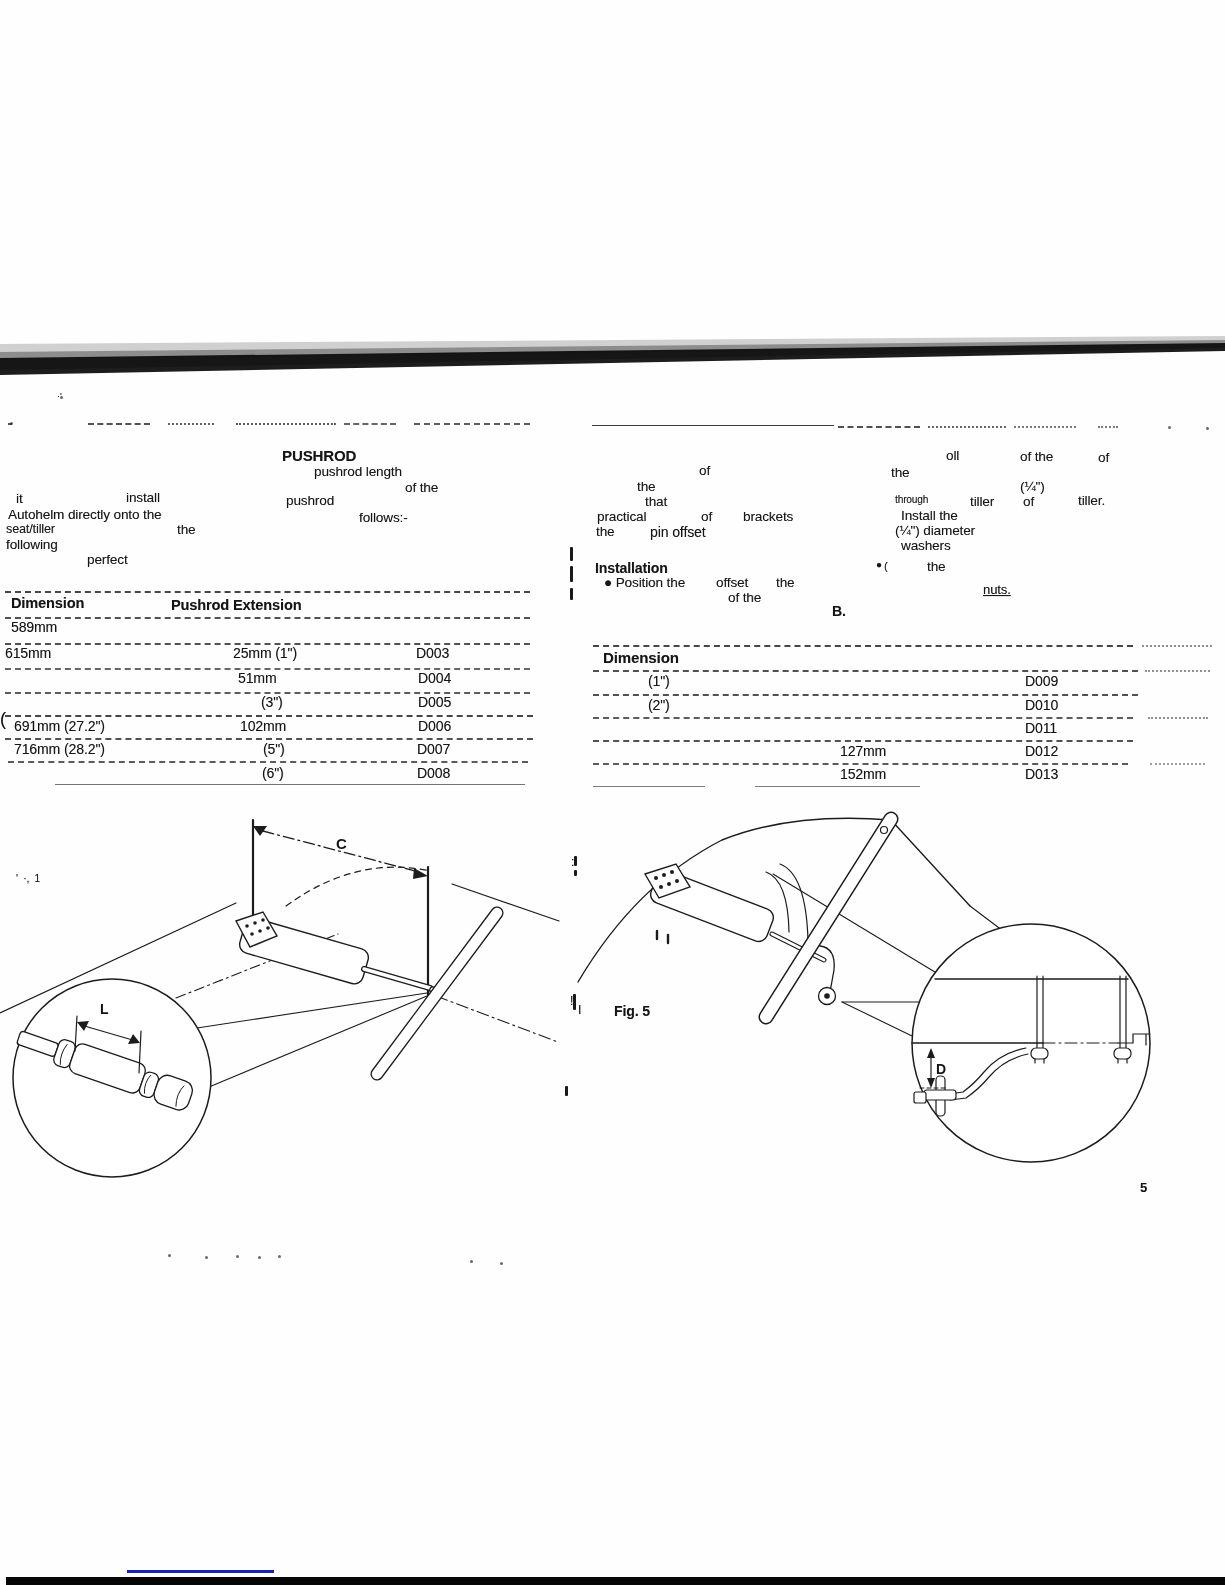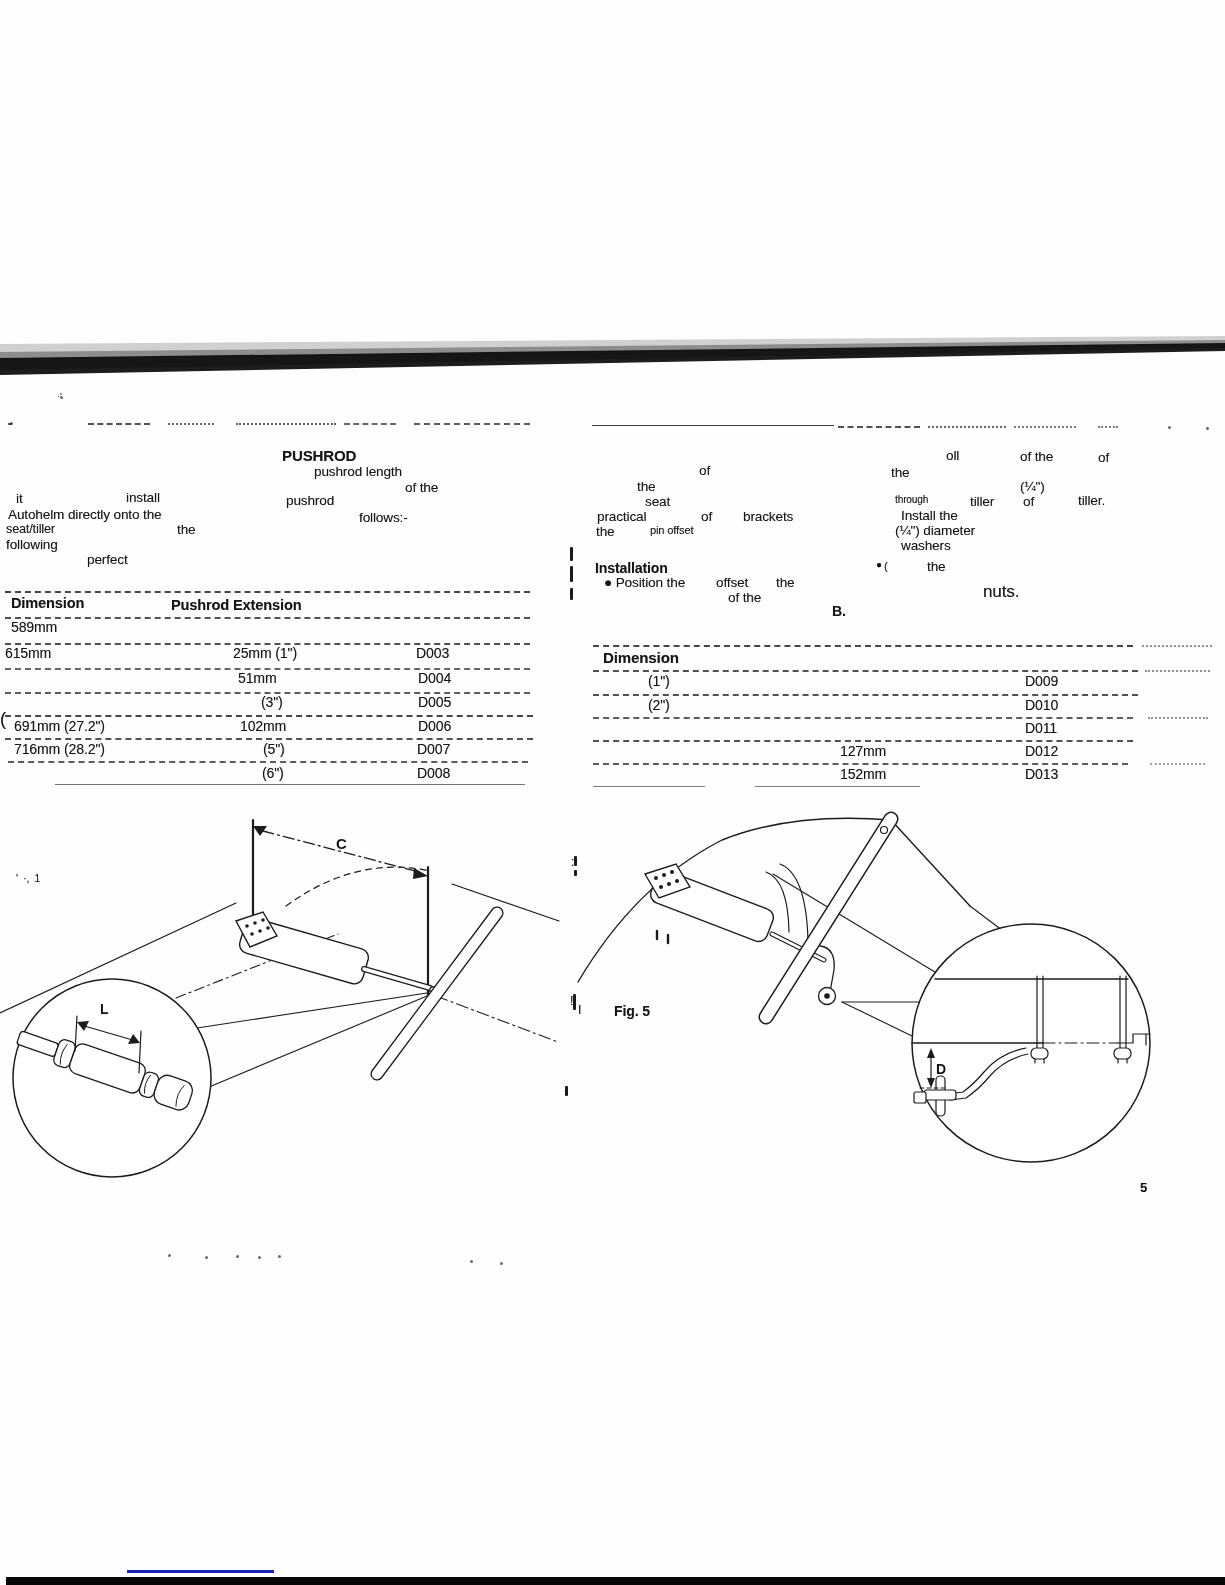--- a/index.html
+++ b/index.html
@@ -39,40 +39,40 @@
       <span class="fr" style="left: 177px; top: 523px; font-size: 13.5px;">the</span>
       <span class="fr" style="left: 6px; top: 538px; font-size: 13.5px;">following</span>
       <span class="fr" style="left: 87px; top: 553px; font-size: 13.5px;">perfect</span>
       <span class="fr" style="left: 930px; top: 449px; font-size: 13.5px; margin-left: 16px;">oll</span>
       <span class="fr" style="left: 1020px; top: 450px; font-size: 13.5px;">of the</span>
       <span class="fr" style="left: 1098px; top: 451px; font-size: 13.5px;">of</span>
       <span class="fr" style="left: 699px; top: 464px; font-size: 13.5px;">of</span>
       <span class="fr" style="left: 891px; top: 466px; font-size: 13.5px;">the</span>
       <span class="fr" style="left: 637px; top: 480px; font-size: 13.5px;">the</span>
       <span class="fr" style="left: 1020px; top: 480px; font-size: 13.5px;">(¼")</span>
-      <span class="fr" style="left: 645px; top: 495px; font-size: 13.5px;">seat</span>
+      <span class="fr" style="left: 645px; top: 495px; font-size: 13.5px;">that</span>
       <span class="fr" style="left: 895px; top: 495px; font-size: 10px;">through</span>
       <span class="fr" style="left: 970px; top: 495px; font-size: 13.5px;">tiller</span>
       <span class="fr" style="left: 1023px; top: 495px; font-size: 13.5px;">of</span>
       <span class="fr" style="left: 1078px; top: 494px; font-size: 13.5px;">tiller.</span>
       <span class="fr" style="left: 597px; top: 510px; font-size: 13.5px;">practical</span>
       <span class="fr" style="left: 701px; top: 510px; font-size: 13.5px;">of</span>
       <span class="fr" style="left: 743px; top: 510px; font-size: 13.5px;">brackets</span>
       <span class="fr" style="left: 901px; top: 509px; font-size: 13.5px;">Install the</span>
       <span class="fr" style="left: 596px; top: 525px; font-size: 13.5px;">the</span>
-      <span class="fr" style="left: 650px; top: 525px; font-size: 11px;">pin offset</span>
+      <span class="fr" style="left: 650px; top: 525px; font-size: 14px;">pin offset</span>
       <span class="fr" style="left: 895px; top: 524px; font-size: 13.5px;">(¼") diameter</span>
       <span class="fr" style="left: 901px; top: 539px; font-size: 13.5px;">washers</span>
       <span class="fr b" style="left: 595px; top: 561px; font-size: 14px;">Installation</span>
       <span class="fr" style="left: 876px; top: 560px; font-size: 10px;">●</span>
       <span class="fr" style="left: 927px; top: 560px; font-size: 13.5px;">the</span>
       <span class="fr" style="left: 604px; top: 576px; font-size: 13.5px;">● Position the</span>
       <span class="fr" style="left: 716px; top: 576px; font-size: 13.5px;">offset</span>
       <span class="fr" style="left: 776px; top: 576px; font-size: 13.5px;">the</span>
-      <span class="fr" style="left: 983px; top: 583px; font-size: 17px;">nuts.</span>
+      <span class="fr" style="left: 983px; top: 583px; font-size: 13px; text-decoration: underline;">nuts.</span>
       <span class="fr" style="left: 728px; top: 591px; font-size: 13.5px;">of the</span>
       <span class="fr b" style="left: 832px; top: 604px; font-size: 14px;">B.</span>
       <span class="fr" style="left: 884px; top: 561px; font-size: 11px;">(</span>
       <span class="fr" style="left: 16px; top: 874px; font-size: 10px;">'  ·,  1</span>
       <span class="fr" style="left: 578px; top: 1004px; font-size: 12px;">I</span>
       <span class="fr" style="left: 571px; top: 856px; font-size: 12px;">:</span>
       <span class="fr" style="left: 570px; top: 995px; font-size: 12px;">!</span>
       <span class="fr" style="left: 0px; top: 710px; font-size: 18px;">(</span>
       <span class="fr" style="left: 57px; top: 392px; font-size: 9px;">·'</span>
     </div>

